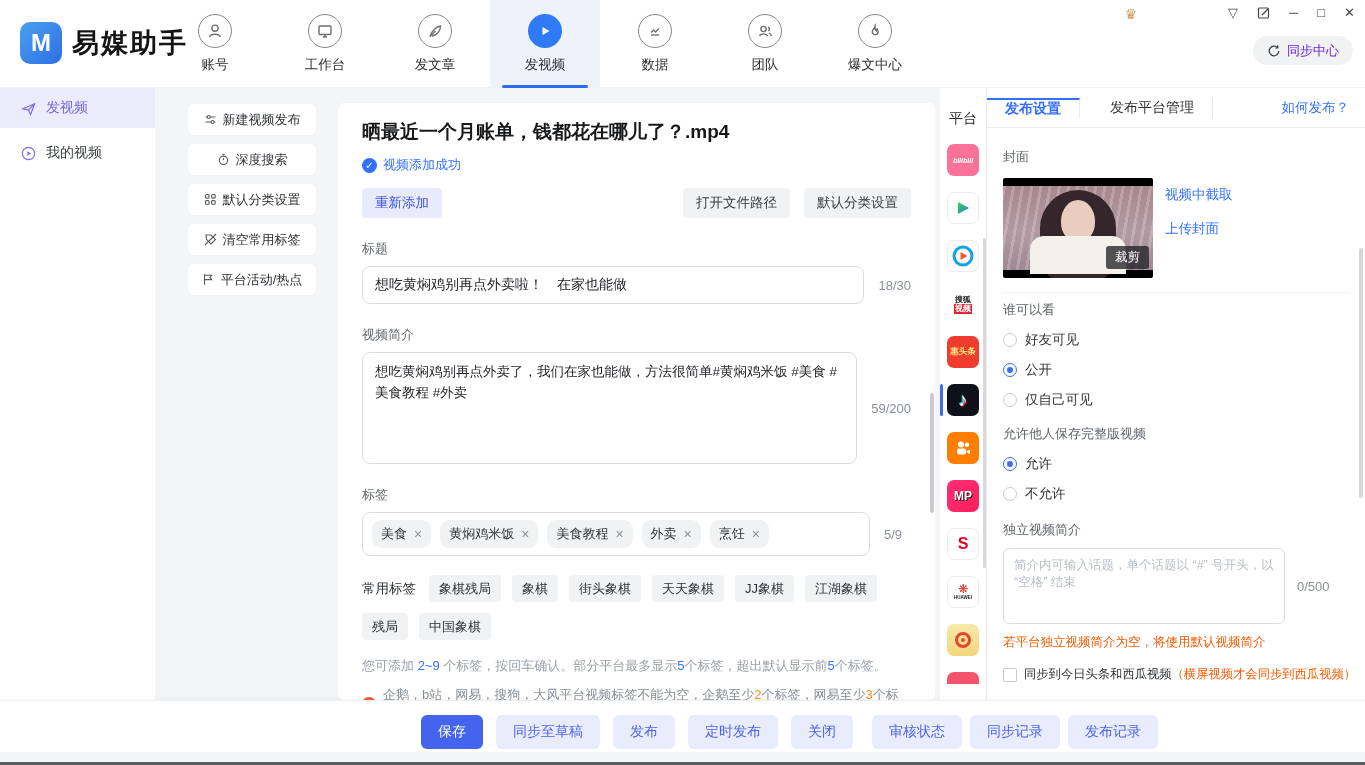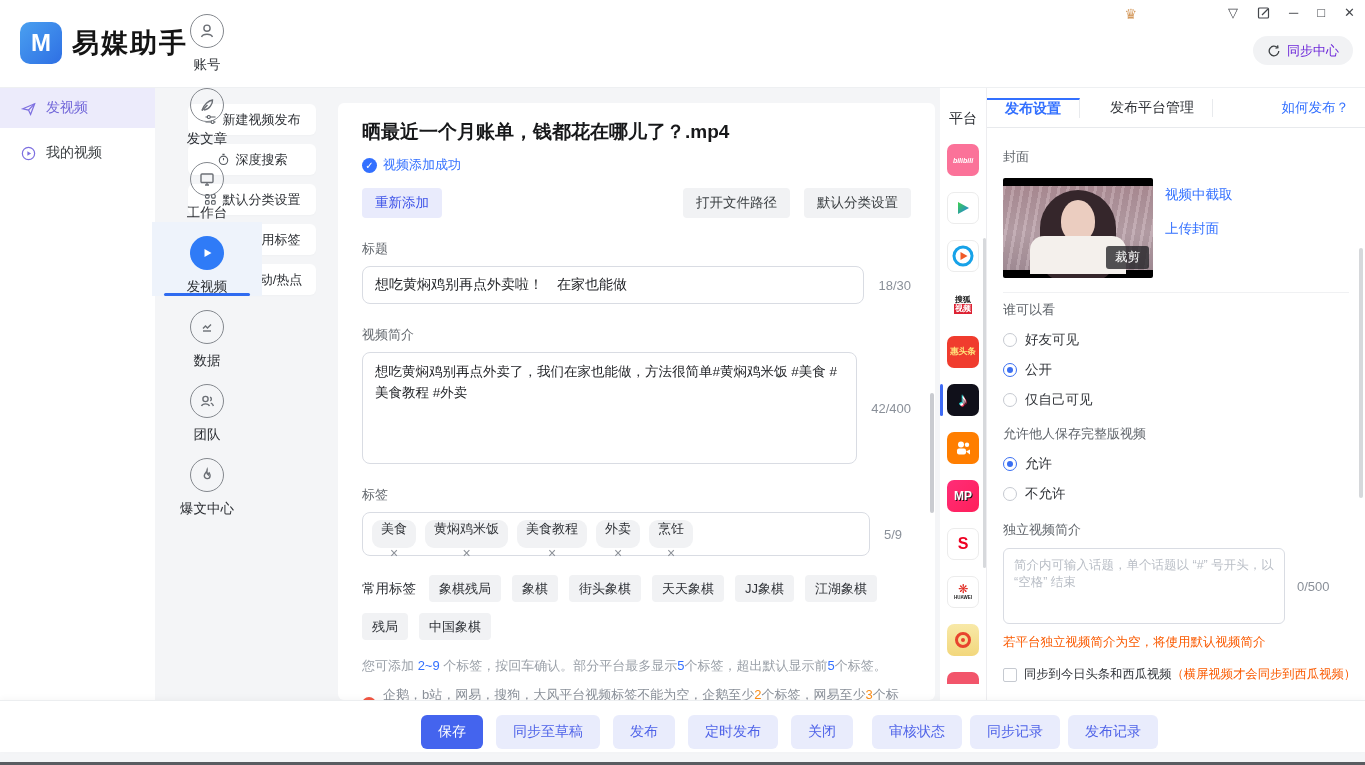--- a/index.html
+++ b/index.html
@@ -5,21 +5,21 @@
   * { margin:0; padding:0; box-sizing:border-box; }
   html,body { width:1365px; height:765px; }
   body { font-family:"Liberation Sans","DejaVu Sans",sans-serif; background:#f4f5f7; position:relative; overflow:hidden; color:#2f3237; }
   svg { display:block; }
 
   
   .topbar { position:absolute; left:0; top:0; width:1365px; height:88px; background:#fff; border-bottom:1px solid #eef0f2; z-index:5; }
   .logo { position:absolute; left:20px; top:22px; display:flex; align-items:center; gap:10px; }
   .logo-badge { width:42px; height:42px; border-radius:10px; background:linear-gradient(135deg,#4aa0f0,#2e6fe4); color:#fff; font-weight:bold; font-size:24px; display:flex; align-items:center; justify-content:center; }
   .logo-text { font-size:27px; font-weight:bold; color:#141414; letter-spacing:2px;text-align:right; }
-  .nav { position:absolute; left:152px; top:0; display:flex; height:88px;flex-direction:column; }
+  .nav { position:absolute; left:160px; top:0; display:flex; height:88px; }
   .nav-item { width:110px; height:88px; display:flex; flex-direction:column; align-items:center; padding-top:14px; cursor:pointer; position:relative; }
   .nav-item.active { background:#eef3fb; }
   .nav-item.active::after { content:""; position:absolute; left:12px; right:12px; bottom:0; height:3px; background:#2f6bf0; border-radius:2px; }
   .nav-circle { width:34px; height:34px; border:1.3px solid #84888e; border-radius:50%; display:flex; align-items:center; justify-content:center; }
   .nav-item.active .nav-circle { border:none; background:#2f7bf7; }
   .nav-label { margin-top:8px; font-size:13.5px; color:#2b2e33; }
   .sync-center { position:absolute; right:12px; top:36px; height:29px; background:#f1f2f4; border-radius:15px; display:flex; align-items:center; gap:6px; padding:0 14px; font-size:13px; color:#6d28d9; cursor:pointer; }
   .win-extra { position:absolute; right:228px; top:6px; font-size:14px; color:#d49a5e; }
   .win-controls { position:absolute; right:10px; top:5px; display:flex; gap:19px; align-items:center; color:#44474c; font-size:13px; }
   .win-controls span { cursor:pointer; }
@@ -44,21 +44,21 @@
   .action-row { margin-top:14px; display:flex; align-items:center; }
   .btn-readd { background:#e9ebfc; color:#3f54e8; font-size:13.5px; padding:6px 13px; border-radius:4px; cursor:pointer; }
   .btn-gray { background:#f1f2f4; color:#3c4043; font-size:13.5px; padding:6px 13px; border-radius:4px; cursor:pointer; margin-left:14px; }
   .spacer { flex:1; }
   .field-label { margin-top:22px; font-size:13px; color:#62676d; }
   .field-row { margin-top:8px; display:flex; align-items:center; gap:14px; }
   .text-input { width:508px; height:38px; border:1px solid #d9dce3; border-radius:8px; padding:0 12px; font-size:14px; color:#24262a; font-family:inherit; outline:none; background:#fff; }
   .counter { font-size:13px; color:#8a9099; white-space:nowrap; }
   .desc-box { width:508px; height:112px; border:1px solid #d9dce3; border-radius:8px; padding:9px 12px; font-size:13.5px; line-height:1.55; color:#24262a; font-family:inherit; resize:none; outline:none; }
   .tag-box { width:508px; min-height:44px; border:1px solid #d9dce3; border-radius:8px; padding:7px 9px; display:flex; align-items:center; gap:9px; flex-wrap:wrap; }
-  .chip { background:#f1f2f4; border-radius:9px; height:28px; display:flex; align-items:center; gap:7px; padding:0 9px; font-size:13px; color:#2f3237;flex-direction:column; }
+  .chip { background:#f1f2f4; border-radius:9px; height:28px; display:flex; align-items:center; gap:7px; padding:0 9px; font-size:13px; color:#2f3237; }
   .chip-x { color:#8b9097; font-size:14px; cursor:pointer; }
   .chip-x::before { content:"×"; }
   .common-row { margin-top:19px; display:flex; align-items:center; gap:11px; flex-wrap:wrap; }
   .common-label { font-size:13.5px; color:#2f3237; margin-right:2px; }
   .chip-sm { background:#f1f2f4; border-radius:4px; height:27px; display:flex; align-items:center; padding:0 10px; font-size:13px; color:#2f3237; cursor:pointer; }
   .hint { margin-top:17px; font-size:13px; color:#9aa0a8; }
   .hint b { color:#3370ff; font-weight:normal; }
   .warning { margin-top:11px; display:flex; align-items:center; gap:7px; font-size:13px; color:#8a9099; }
   .warn-icon { width:14px; height:14px; border-radius:50%; background:#f25643; color:#fff; font-size:10px; font-weight:bold; display:flex; align-items:center; justify-content:center; flex:0 0 auto; }
   .warn-icon::before { content:"!"; }
@@ -147,34 +147,34 @@
         <svg width="20" height="20" viewBox="0 0 20 20" fill="none" stroke="#6b6f75" stroke-width="1.4">
             <circle cx="10" cy="7.2" r="3.1"></circle>
             <path d="M4.5 16c1.6-3.6 9.4-3.6 11 0"></path>
           </svg>
       </div>
       <div class="nav-label">账号</div>
     </div>
     <div class="nav-item">
       <div class="nav-circle">
         <svg width="20" height="20" viewBox="0 0 20 20" fill="none" stroke="#6b6f75" stroke-width="1.4">
+            <rect x="4" y="5" width="12" height="8.5" rx="1"></rect>
+            <path d="M8 16h4M10 13.5V16"></path>
+          </svg>
+      </div>
+      <div class="nav-label">工作台</div>
+    </div>
+    <div class="nav-item">
+      <div class="nav-circle">
+        <svg width="20" height="20" viewBox="0 0 20 20" fill="none" stroke="#6b6f75" stroke-width="1.4">
             <path d="M5 15.5C7 9 12 5.5 15.5 5c.3 3.5-3 9.5-8.5 10"></path>
             <path d="M5 15.5l5.5-5.5"></path>
           </svg>
       </div>
       <div class="nav-label">发文章</div>
-    </div>
-    <div class="nav-item">
-      <div class="nav-circle">
-        <svg width="20" height="20" viewBox="0 0 20 20" fill="none" stroke="#6b6f75" stroke-width="1.4">
-            <rect x="4" y="5" width="12" height="8.5" rx="1"></rect>
-            <path d="M8 16h4M10 13.5V16"></path>
-          </svg>
-      </div>
-      <div class="nav-label">工作台</div>
     </div>
     <div class="nav-item active">
       <div class="nav-circle">
         <svg width="20" height="20" viewBox="0 0 20 20">
             <path d="M7.5 6v8l7-4z" fill="#fff"></path>
           </svg>
       </div>
       <div class="nav-label">发视频</div>
     </div>
     <div class="nav-item">
@@ -321,21 +321,21 @@
 
   <div class="field-label">标题</div>
   <div class="field-row">
     <input class="text-input" readonly="" value="想吃黄焖鸡别再点外卖啦！　在家也能做" style="">
     <span class="counter">18/30</span>
   </div>
 
   <div class="field-label">视频简介</div>
   <div class="field-row">
     <textarea class="desc-box" readonly="" style="">想吃黄焖鸡别再点外卖了，我们在家也能做，方法很简单#黄焖鸡米饭 #美食 #美食教程 #外卖</textarea>
-    <span class="counter">42/400</span>
+    <span class="counter">59/200</span>
   </div>
 
   <div class="field-label">标签</div>
   <div class="field-row">
     <div class="tag-box">
       <span class="chip">
           <span>美食</span>
           <span class="chip-x"></span>
         </span>
       <span class="chip">

